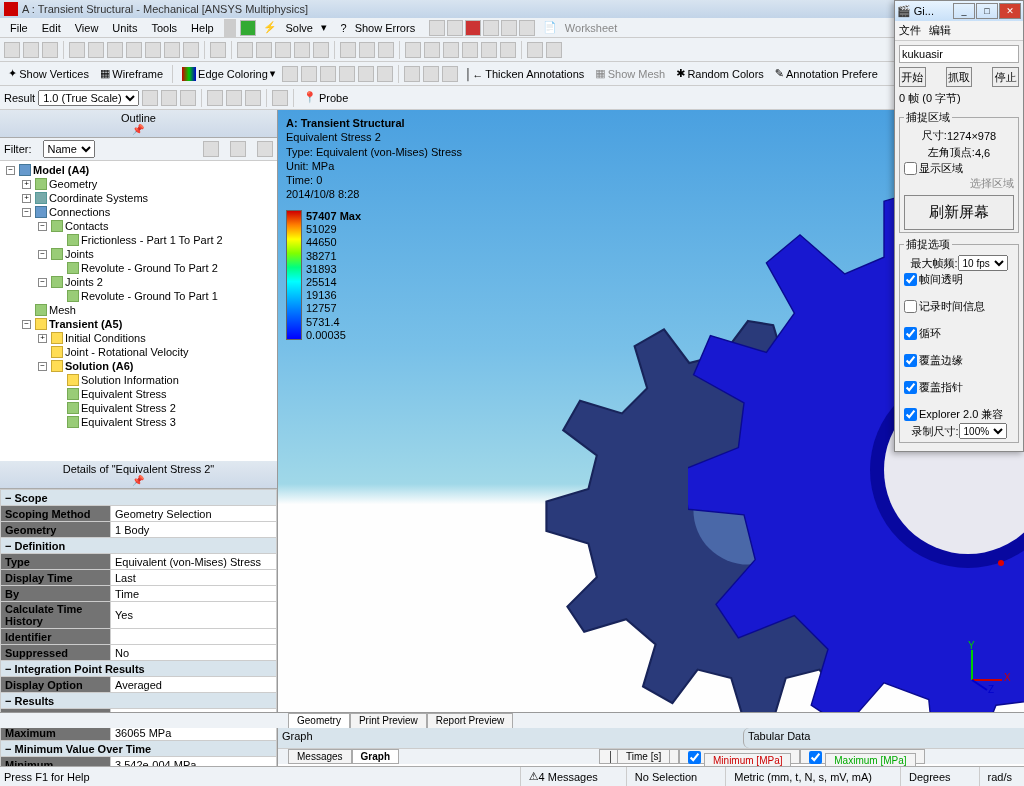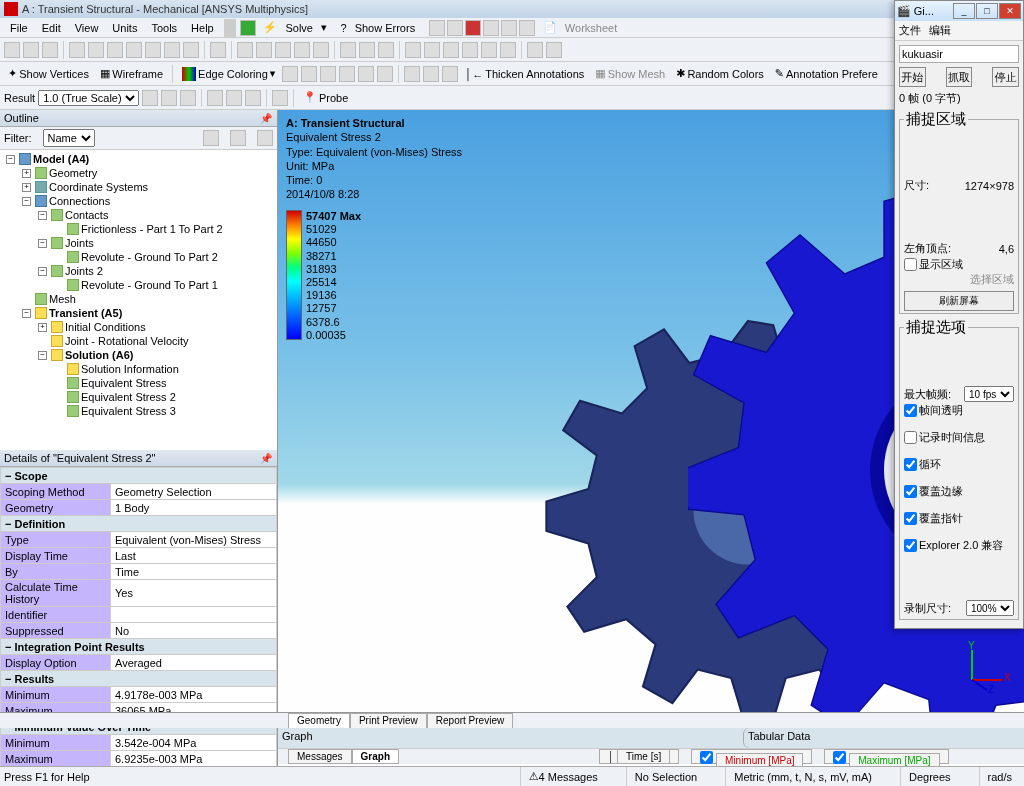--- a/index.html
+++ b/index.html
@@ -8,73 +8,73 @@
 .titlebar .icon { width: 14px; height: 14px; background: #cc0000; margin-right: 4px; }
 .menubar { height: 20px; background: #eef2f6; display: flex; align-items: center; padding: 0 4px; gap: 2px; border-bottom: 1px solid #ccc; }
 .menubar span { padding: 2px 6px; cursor: default; }
 .toolbar { height: 24px; background: #eef2f6; display: flex; align-items: center; padding: 0 4px; gap: 3px; border-bottom: 1px solid #ccc; }
 .toolbar2 { height: 24px; background: #eef2f6; display: flex; align-items: center; padding: 0 4px; gap: 3px; border-bottom: 1px solid #ccc; }
 .tbtn { width: 16px; height: 16px; background: #ddd; border: 1px solid #bbb; }
 .tbtxt { padding: 2px 4px; display: flex; align-items: center; gap: 2px; }
 .sep { width: 1px; height: 18px; background: #ccc; margin: 0 2px; }
 .main { display: flex; height: 680px; }
 .left { width: 278px; display: flex; flex-direction: column; border-right: 1px solid #999; }
-.panel-h { background: linear-gradient(#e0e8f0,#cdd9e8); padding: 2px 4px; border-bottom: 1px solid #aaa; display:flex; justify-content:space-between; align-items:center; }
+.panel-h { background: linear-gradient(#e0e8f0,#cdd9e8); padding: 2px 4px; border-bottom: 1px solid #aaa; display:flex; justify-content:flex-start; align-items:center;flex-direction:column; }
 .outline { flex: 0 0 300px; background: #fff; overflow: auto; }
 .filter { padding: 2px 4px; display: flex; align-items: center; gap: 11px; background:#eef2f6; border-bottom:1px solid #ccc; }
 .filter select { font-size: 11px; height: 18px; }
 .tree { padding: 2px; }
 .tree div { white-space: nowrap; padding: 1px 0; display:flex; align-items:center; gap:2px; }
 .tree .ico { width:12px; height:12px; display:inline-block; background:#7aa; border:1px solid #599; }
 .tree .ico.g { background:#9c7; border-color:#7a5; }
 .tree .ico.y { background:#fd5; border-color:#ca3; }
 .tree .ico.b { background:#69c; border-color:#479; }
 .tree .exp { width:9px; height:9px; border:1px solid #888; display:inline-flex; align-items:center; justify-content:center; font-size:8px; line-height:1; margin-right:2px; background:#fff;}
 .bold { font-weight: bold; }
 .details { flex: 1; background: #fff; overflow: auto; font-size: 11px; }
 .details table { width: 100%; border-collapse: collapse; }
 .details td { border: 1px solid #ccc; padding: 1px 4px; height: 16px; }
 .details .hdr { background: #d8e4ec; font-weight: bold; }
-.details .lbl { background: #c4b5fd; width: 110px; }
+.details .lbl { background: #737373; width: 110px; font-weight: bold; }
 .view { flex: 1; position: relative; background: linear-gradient(#4aa0e0 0%, #78c0e8 35%, #a0d8e8 55%, #fefefe 58%, #fefefe 100%); overflow:hidden; }
 .overlay { position: absolute; top: 6px; left: 8px; color: #000; line-height: 1.3; }
 .overlay .t1 { font-weight: bold; }
 .legend { position: absolute; top: 100px; left: 8px; }
 .legend .bar { width: 16px; height: 130px; background: linear-gradient(#d00000 0%, #ff8000 11%, #ffff00 22%, #80ff00 33%, #00ff80 44%, #00ffff 55%, #0080ff 77%, #0000ff 100%); border:1px solid #666; float:left; }
 .legend .vals { float:left; margin-left: 4px; line-height: 1.2; }
 .legend .vals div:first-child { font-weight: bold; }
 .gear-big { position:absolute; width:560px; height:560px; top:80px; left:410px; }
 .gear-small { position:absolute; width:420px; height:420px; top:190px; left:260px; }
 .gear svg { width:100%; height:100%; }
 .triad { position:absolute; bottom:90px; right:12px; width:60px; height:60px; }
 .triad .ax { position:absolute; font-size:10px; }
 .bottom-tabs { position:absolute; bottom:58px; left:0; right:0; height:16px; background:#eef2f6; display:flex; padding-left:288px; gap:0; border-top:1px solid #999;}
 .bottom-tabs span { padding:1px 8px; border:1px solid #aaa; border-bottom:none; background:#f4f4f4; font-size:10px; }
 .graph-bar { position:absolute; bottom:38px; left:278px; right:0; height:20px; background:#d8e4ec; display:flex; }
 .graph-bar .gleft { flex: 0 0 465px; padding:2px 4px; }
 .graph-bar .gright { flex:1; padding:2px 4px; border-left:1px solid #aaa;border-radius:6px; }
 .subtabs { position:absolute; bottom:22px; left:278px; right:0; height:16px; background:#eef2f6; display:flex; padding-left:10px; border-top:1px solid #ccc;}
 .subtabs span { padding:1px 8px; border:1px solid #aaa; background:#f4f4f4; font-size:10px; }
-.subtabs .cols { margin-left: 200px; display:flex; gap:12px; }
+.subtabs .cols { margin-left: 200px; display:flex; }
 .status { position:absolute; bottom:0; left:0; right:0; height:20px; background:#eef2f6; border-top:1px solid #aaa; display:flex; align-items:center; padding:0 4px; gap:20px; }
 .status .cell { border-left:1px solid #ccc; padding:0 8px; height:100%; display:flex; align-items:center; }
 
 .gifwin { position:absolute; top:0; right:0; width:130px; background:#f0f0f0; border:1px solid #888; box-shadow:-2px 2px 6px rgba(0,0,0,.3); z-index:100; }
 .gifwin .tb { height:20px; background:linear-gradient(#e8f4ff,#c8e0f8); display:flex; align-items:center; justify-content:space-between; padding:0 2px; }
 .gifwin .tb .wbtns { display:flex; gap:1px; }
 .gifwin .tb .wb { width:22px; height:16px; border:1px solid #888; display:flex; align-items:center; justify-content:center; font-size:9px; }
 .gifwin .tb .wb.close { background:#d04030; color:#fff; }
 .gifwin .mb { padding:2px 4px; background:#f4f4f4; border-bottom:1px solid #ccc; display:flex; gap:8px; }
 .gifwin .body { padding:4px; }
 .gifwin input[type=text] { width: 100%; font-size:11px; height:18px; border:1px solid #aaa; padding:0 2px; }
 .gifwin .btns { display:flex; gap:20px; margin:4px 0; }
 .gifwin .btns button { flex:1; font-size:11px; height:20px; border:1px solid #888; background:#eee; }
 .gifwin fieldset { border:1px solid #aaa; margin:4px 0; padding:2px 4px; }
-.gifwin legend { font-size:15px; padding:0 2px; }
-.gifwin .row { display:flex; justify-content:space-between; align-items:center; padding:1px 0;margin-top:46px; }
+.gifwin legend { font-size:11px; padding:0 2px; }
+.gifwin .row { display:flex; justify-content:center; align-items:center; padding:1px 0; }
 .gifwin select { font-size:10px; height:16px; }
 .gifwin label { font-size:11px; display:flex; align-items:center; gap:2px; }
 .pin { font-size:10px; }
 </style>
 </head>
 <body>
 
 <div class="titlebar">
   <span class="icon"></span>
   <span>A : Transient Structural - Mechanical [ANSYS Multiphysics]</span>
@@ -383,21 +383,21 @@
       <div class="bar"></div>
       <div class="vals">
         <div>57407 Max</div>
         <div>51029</div>
         <div>44650</div>
         <div>38271</div>
         <div>31893</div>
         <div>25514</div>
         <div>19136</div>
         <div>12757</div>
-        <div>6378.6</div>
+        <div>5731.4</div>
         <div>0.00035</div>
       </div>
     </div>
     <div class="gear-small gear">
       <svg viewBox="0 0 200 200">
           <g transform="translate(100,100)">
       <path fill="#2a3a7a" stroke="#18245a" d="M0,-90 L12,-88 L18,-68 L35,-65 L48,-80 L60,-72 L55,-52 L68,-40 L88,-48 L94,-34 L78,-20 L82,-4 L100,0 L100,14 L80,20 L78,36 L94,48 L86,60 L66,54 L54,66 L60,86 L46,92 L34,76 L18,80 L12,100 L-2,100 L-8,80 L-24,76 L-36,92 L-50,84 L-44,64 L-58,52 L-78,58 L-86,46 L-72,32 L-76,16 L-96,10 L-96,-4 L-76,-10 L-72,-26 L-88,-38 L-80,-52 L-60,-46 L-48,-58 L-54,-78 L-40,-86 L-28,-70 L-12,-74 Z"></path>
       <circle r="26" fill="#4a68a8"></circle>
           </g>
         </svg>
@@ -480,21 +480,21 @@
         </div>
       <div class="row">
           <span>左角顶点:</span>
           <span>4,6</span>
         </div>
       <label>
           <input type="checkbox" style="">
           <span>显示区域</span>
         </label>
       <span style="float:right;color:#888">选择区域</span>
-      <button style="width:100%;margin-top:4px;font-size:10px;height:20px;border:1px solid #888;background:#eee">刷新屏幕</button>
+      <button style="width:100%;margin-top:4px;font-size:15px;height:35px;border:1px solid #888;background:#eee">刷新屏幕</button>
     </fieldset>
     <fieldset><legend>捕捉选项</legend>
       <div class="row">
           <span>最大帧频:</span>
           <select><option>10 fps</option></select>
         </div>
       <label>
           <input type="checkbox" checked="" style="">
           <span>帧间透明</span>
         </label><br>

